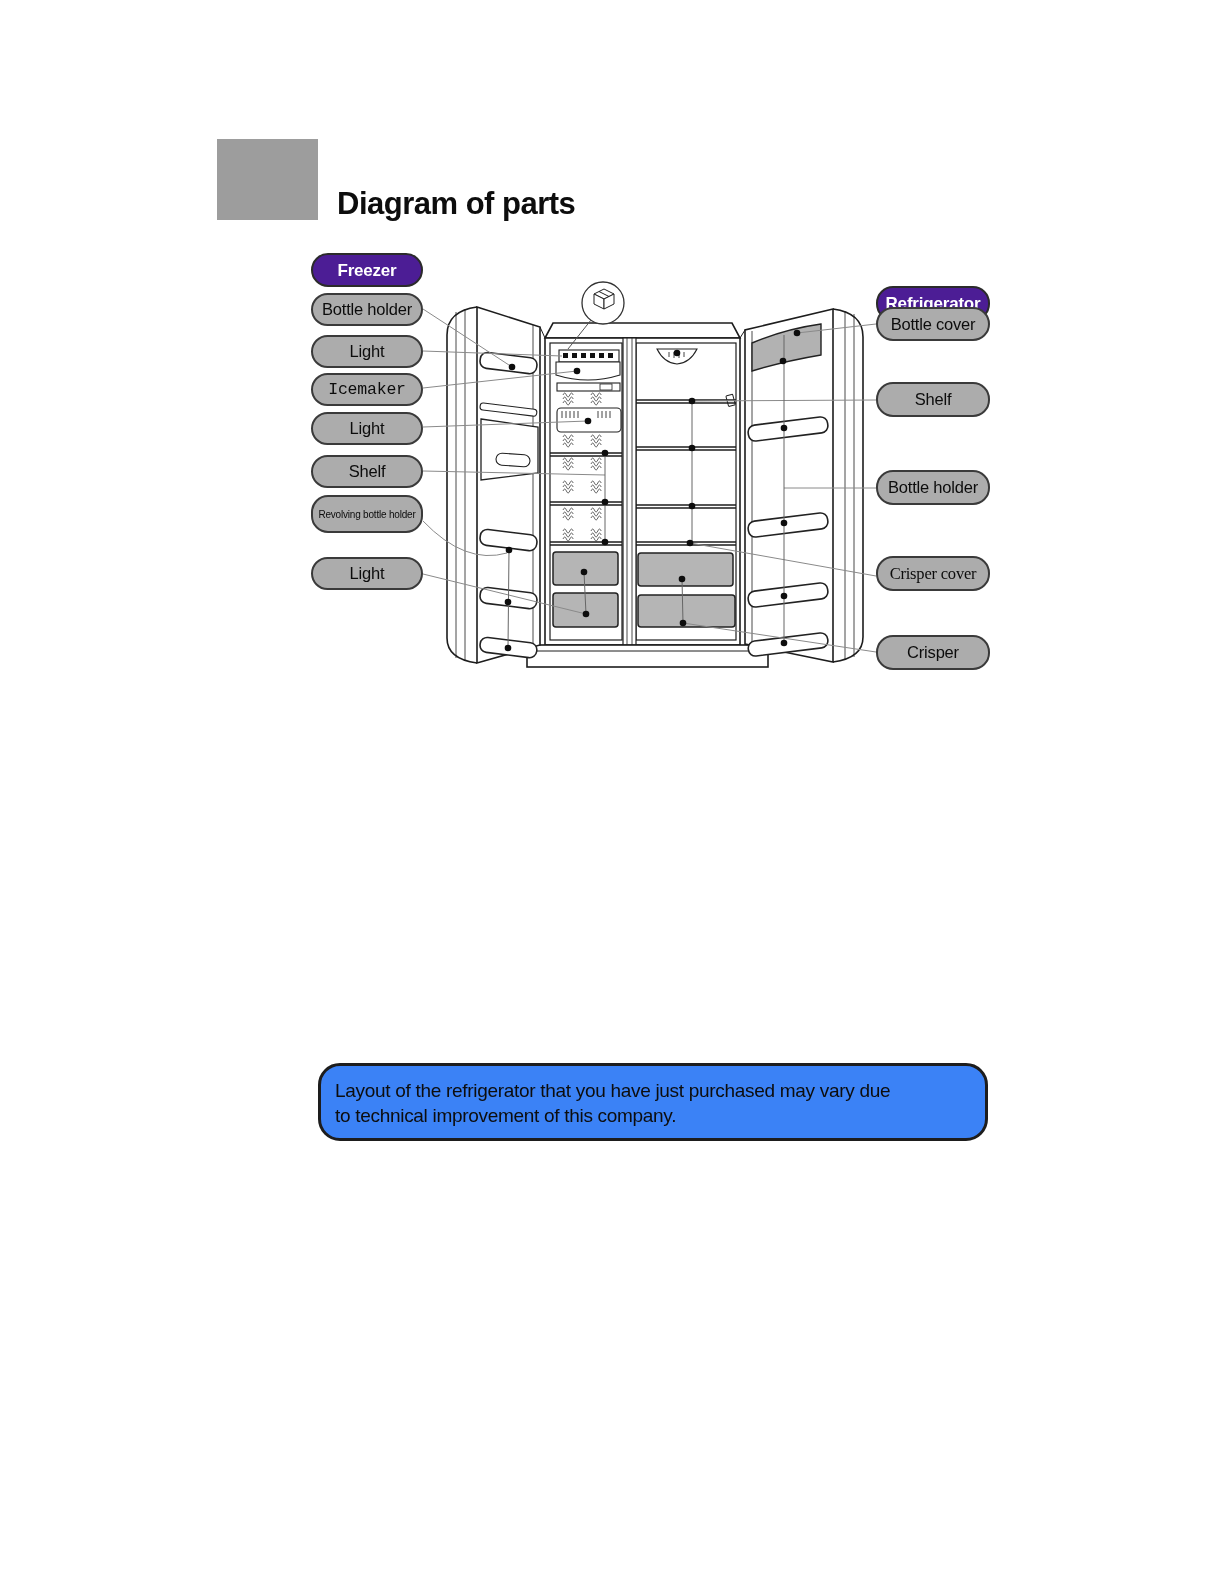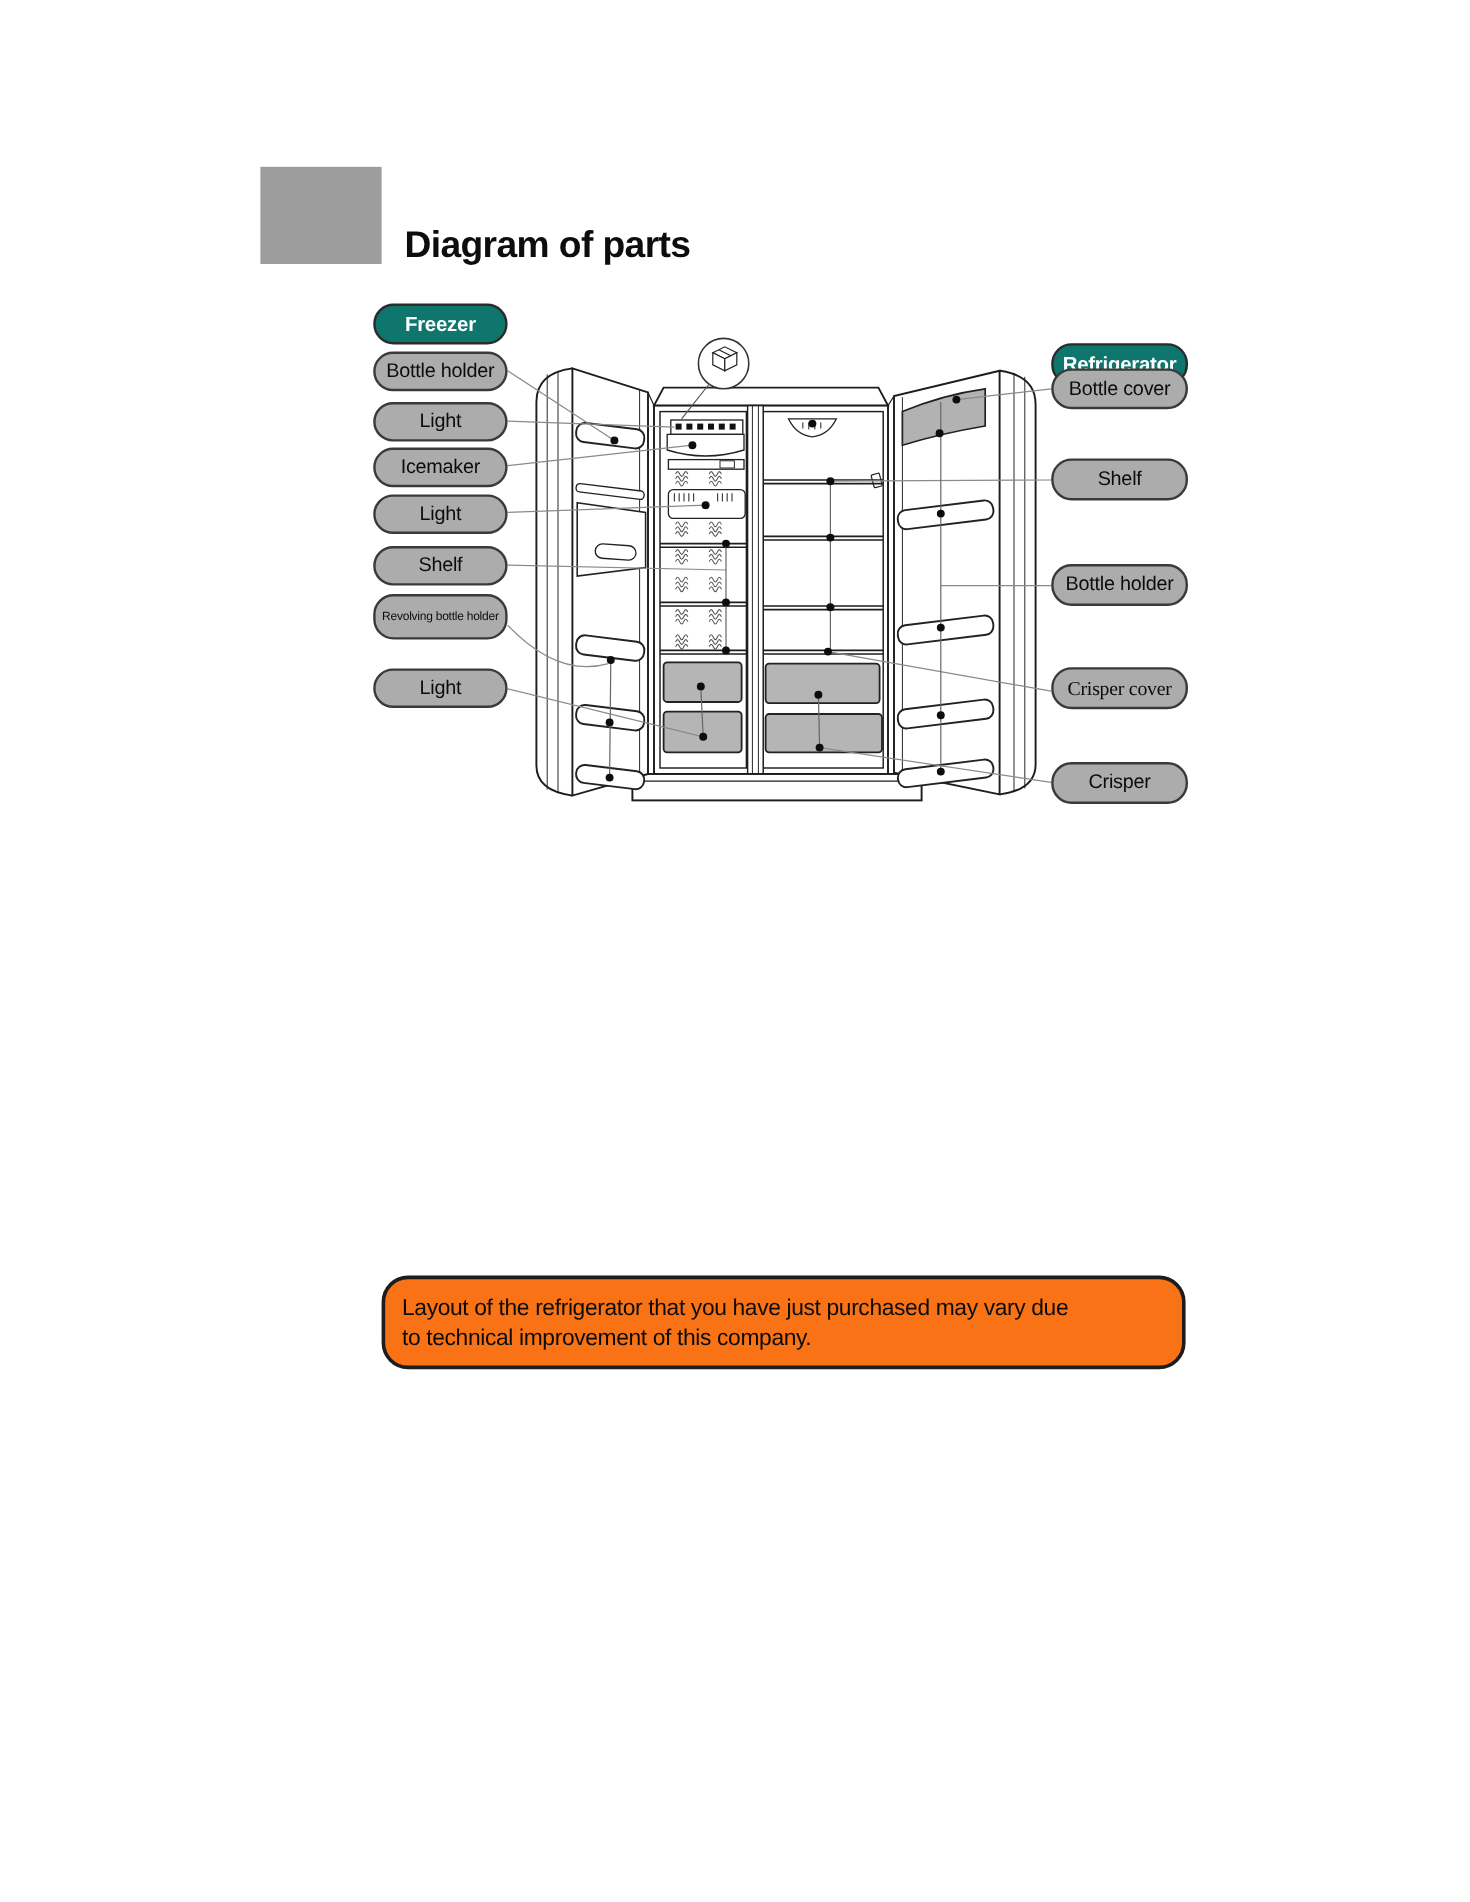--- a/index.html
+++ b/index.html
@@ -6,28 +6,28 @@
   .page{position:relative;width:1225px;height:1191px;background:#ffffff;overflow:hidden;
         font-family:"Liberation Sans", sans-serif;color:#111;}
   .title-square{position:absolute;left:217px;top:139px;width:101px;height:81px;background:#9d9d9d;}
   .page-title{position:absolute;left:337px;top:186px;margin:0;font-size:31px;font-weight:bold;
         letter-spacing:-0.5px;color:#0d0d0d;}
   .diagram{position:absolute;left:300px;top:245px;width:710px;height:445px;}
   .diagram svg{position:absolute;left:0;top:0;}
   .pill{position:absolute;box-sizing:border-box;background:#acacac;border:2px solid #3a3a3a;
         border-radius:17px;display:flex;align-items:center;justify-content:center;text-align:center;
         font-size:16.5px;line-height:17px;color:#0c0c0c;letter-spacing:-0.2px;padding:1px 3px;}
-  .pill.dark{background:#0f766e;border-color:#2b2b2b;color:#ffffff;font-weight:bold;font-size:17px;}
+  .pill.dark{background:#4c1d95;border-color:#2b2b2b;color:#ffffff;font-weight:bold;font-size:17px;}
   .pill.left{left:11px;width:112px;}
   .pill.right{left:576px;width:114px;}
   .body-text{position:absolute;left:325px;top:812px;width:600px;font-size:19px;line-height:27px;
         letter-spacing:-0.4px;color:#101010;}
   .body-text p{margin:0;}
   .note-box{position:absolute;left:318px;top:1063px;width:670px;height:78px;box-sizing:border-box;
-        background:#f97316;border:3px solid #1d1d1d;border-radius:22px;padding:12px 14px 0 14px;
+        background:#3b82f6;border:3px solid #1d1d1d;border-radius:22px;padding:12px 14px 0 14px;
         font-size:19px;line-height:25px;letter-spacing:-0.3px;color:#0d0d0d;}
   .note-box span{display:block;}
   .page-number{position:absolute;left:281px;top:1222px;width:44px;height:44px;border-radius:50%;
         background:#9d9d9d;display:flex;align-items:center;justify-content:center;
         font-size:20px;font-weight:bold;color:#1c1c1c;}
   .blue-line{position:absolute;left:127px;top:1572px;width:141px;height:3px;background:#0000cc;}
   .bottom-rule{position:absolute;left:0;top:1581px;width:1225px;height:3px;background:#000;}
 </style>
 </head>
 <body>
@@ -217,21 +217,21 @@
         <circle cx="484" cy="183" r="3.3"></circle>
           <circle cx="484" cy="278" r="3.3"></circle>
         <circle cx="484" cy="351" r="3.3"></circle>
           <circle cx="484" cy="398" r="3.3"></circle>
       </g>
     </svg>
 
     <div class="pill dark left" style="top:8px;height:34px;">Freezer</div>
     <div class="pill left" style="top:48px;height:33px;">Bottle holder</div>
     <div class="pill left" style="top:90px;height:33px;">Light</div>
-    <div class="pill left" style="top:128px;height:33px;">Icemaker</div>
+    <div class="pill left" style="top:128px;height:33px;font-family:Liberation Mono, monospace;">Icemaker</div>
     <div class="pill left" style="top:167px;height:33px;">Light</div>
     <div class="pill left" style="top:210px;height:33px;">Shelf</div>
     <div class="pill left" style="top:250px;height:38px;font-size:10px;">Revolving bottle holder</div>
     <div class="pill left" style="top:312px;height:33px;">Light</div>
 
     <div class="pill dark right" style="top:13px;height:35px;margin-top:28px;">Refrigerator</div>
     <div class="pill right" style="top:62px;height:34px;">Bottle cover</div>
     <div class="pill right" style="top:137px;height:35px;">Shelf</div>
     <div class="pill right" style="top:225px;height:35px;">Bottle holder</div>
     <div class="pill right" style="top:311px;height:35px;font-family:Liberation Serif, serif;">Crisper cover</div>

